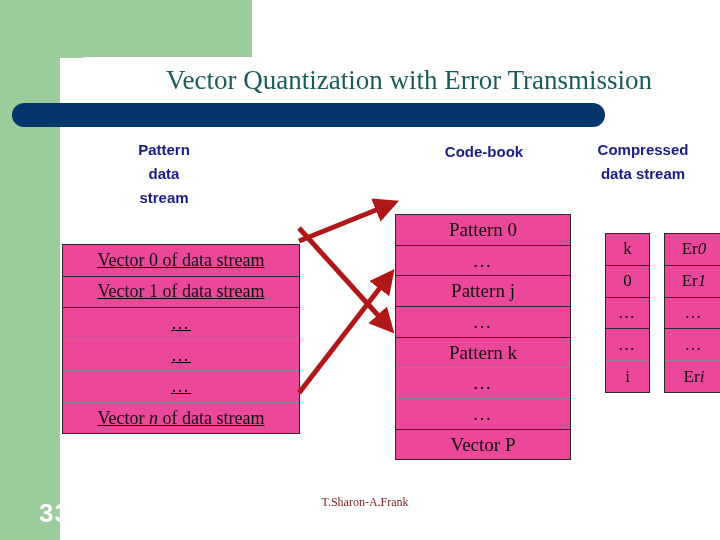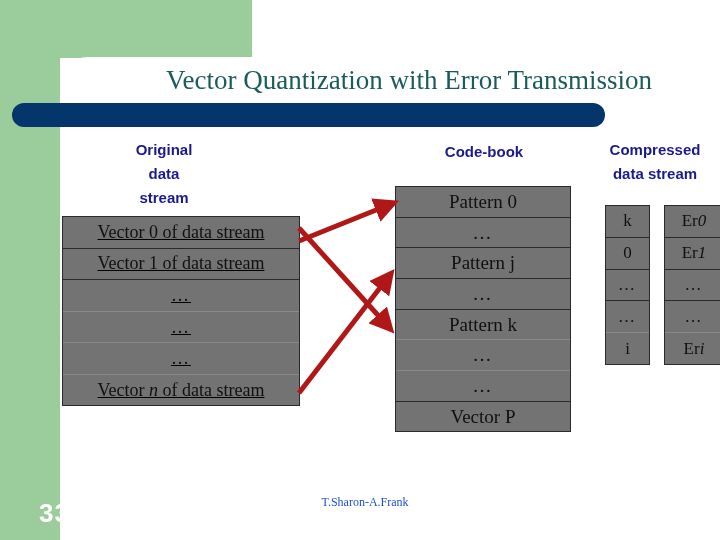--- a/index.html
+++ b/index.html
@@ -63,28 +63,29 @@
     position: absolute;
     font-family: "Liberation Sans", sans-serif;
     font-size: 15px;
     font-weight: bold;
     color: #1A1A8C;
     line-height: 24px;
     text-align: center;
   }
   #cap-original { left: 104px; top: 138px; width: 120px; }
   #cap-codebook { left: 404px; top: 140px; width: 160px; }
-  #cap-compressed { left: 590px; top: 138px; width: 130px; }
+  #cap-compressed { left: 578px; top: 138px; width: 130px; }
 
   
   .tbl {
     position: absolute;
     border: 1px solid #2a2a2a;
-    background: #737373;
+    background: #ec4899;
     box-sizing: border-box;
+    margin-top: 28px;
   }
   .tbl .row {
     box-sizing: border-box;
     border-bottom: 1px solid #8a8a8a;
     display: flex;
     align-items: center;
     justify-content: center;
     font-family: "Liberation Serif", serif;
     color: #101010;
     white-space: nowrap;
@@ -142,37 +143,37 @@
     letter-spacing: 1px;
     margin-left: 27px;
   }
   .footer-author {
     position: absolute;
     left: 245px; top: 495px;
     width: 240px;
     text-align: center;
     font-family: "Liberation Serif", serif;
     font-size: 12px;
-    color: #1d4ed8;
+    color: #7f1d1d;
   }
 </style>
 </head>
 <body>
 
 <div id="slide">
 
   <div class="green-top"></div>
   <div class="green-rail"></div>
   <div class="title-plate"></div>
   <div class="navy-bar"></div>
 
   <div class="slide-title">Vector Quantization with Error Transmission</div>
 
   <div class="caption" id="cap-original">
-    <div>Original</div>
+    <div>Pattern</div>
     <div>data</div>
     <div>stream</div>
   </div>
 
   <div class="caption" id="cap-codebook">Code-book</div>
 
   <div class="caption" id="cap-compressed">
     <div>Compressed</div>
     <div>data stream</div>
   </div>

